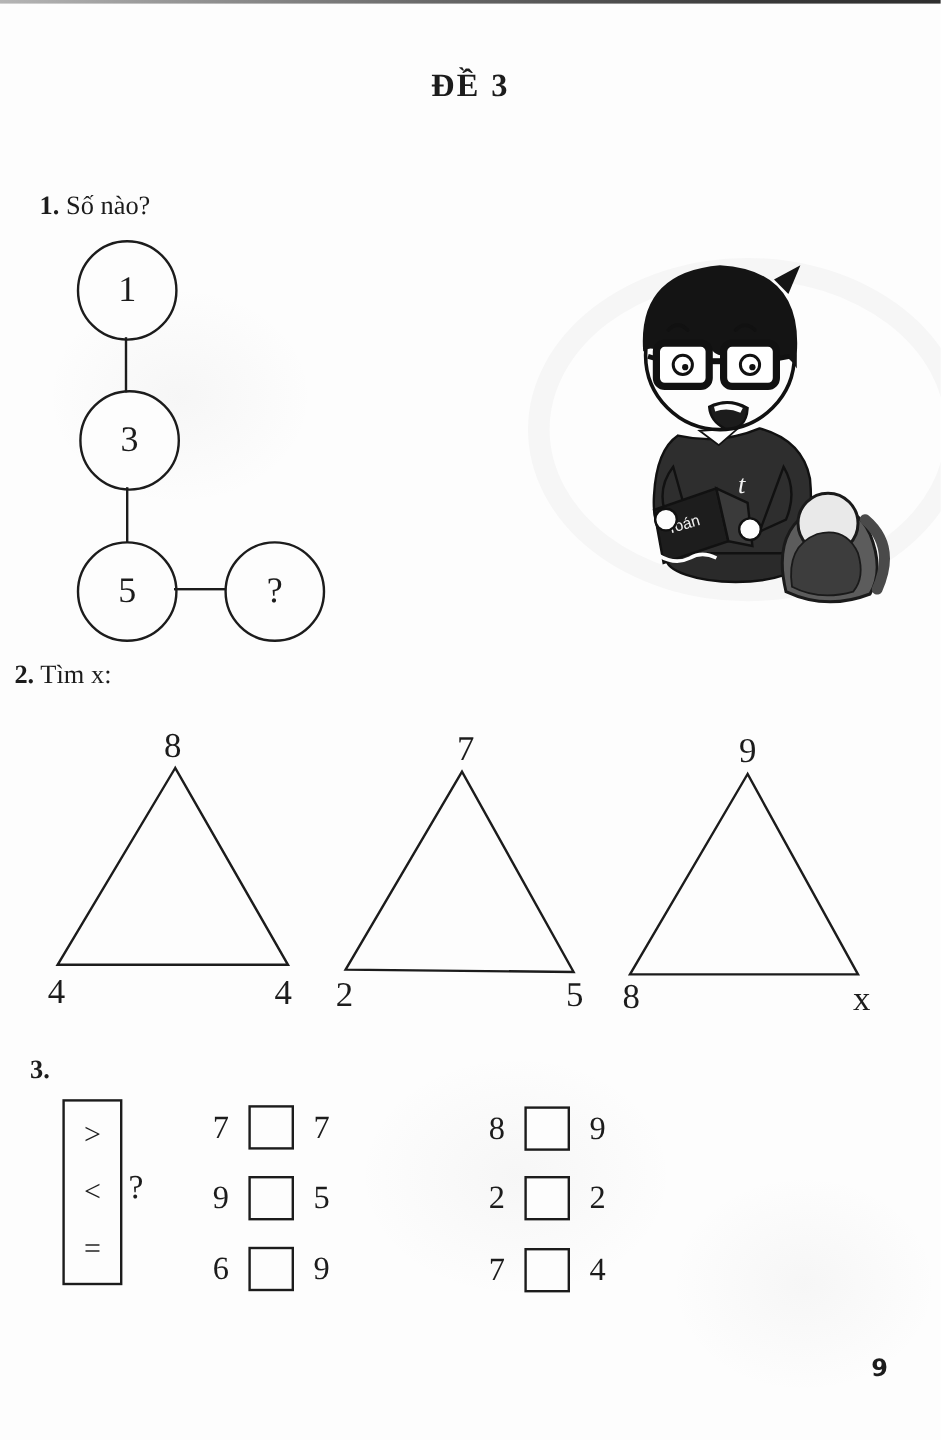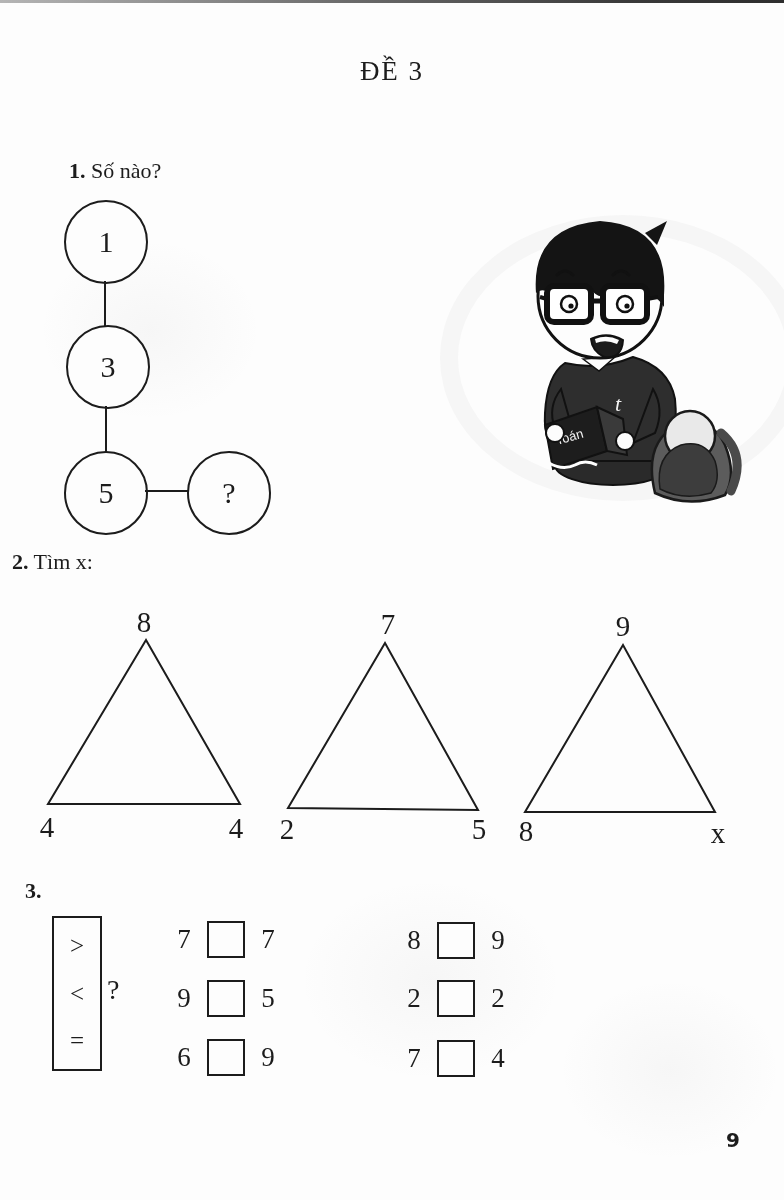--- a/index.html
+++ b/index.html
@@ -14,26 +14,26 @@
 
   
   .scan-top-edge{position:absolute;top:0;left:0;width:784px;height:3px;
     background:linear-gradient(to right,#b5b5b5 0%,#6a6a6a 45%,#3a3a3a 80%,#2e2e2e 100%);}
   .smudge{position:absolute;border-radius:50%;pointer-events:none;}
   .smudge.ring{border:18px solid rgba(90,90,90,0.045);}
   .smudge.blob{background:radial-gradient(closest-side,rgba(120,120,120,0.05),rgba(120,120,120,0));}
 
   
   .title{position:absolute;top:56px;left:0;width:784px;text-align:center;
-    font-size:27px;font-weight:normal;letter-spacing:2px;}
+    font-size:27px;font-weight:bold;letter-spacing:2px;}
 
   
   .sec-head{position:absolute;font-size:22px;}
   .sec-head .num{font-weight:bold;}
-  #s1-head{top:158px;left:33px;margin-left:36px;}
+  #s1-head{top:158px;left:33px;}
   #s2-head{top:549px;left:12px;}
   #s3-head{top:878px;left:25px;font-weight:bold;}
 
   
   .node{position:absolute;width:80px;height:80px;border:2px solid #1c1c1c;border-radius:50%;
     display:flex;align-items:center;justify-content:center;font-size:30px;background:#fdfdfd;}
   #node-1{left:64px;top:200px;}
   #node-2{left:66px;top:325px;}
   #node-3{left:64px;top:451px;}
   #node-4{left:187px;top:451px;}

